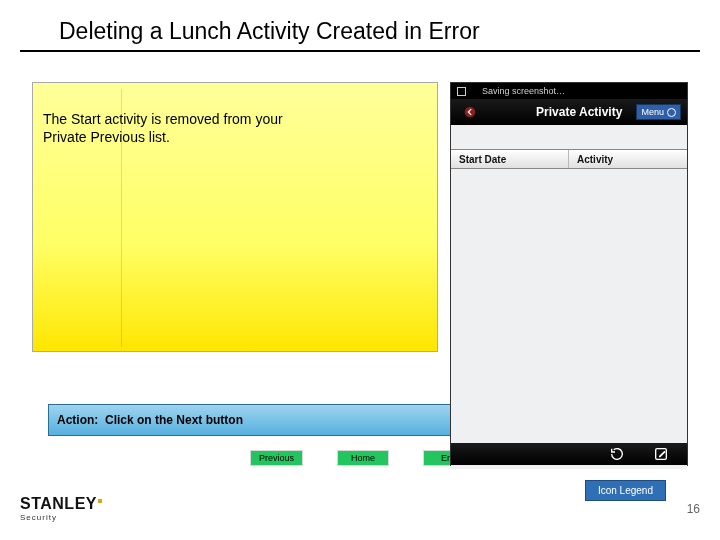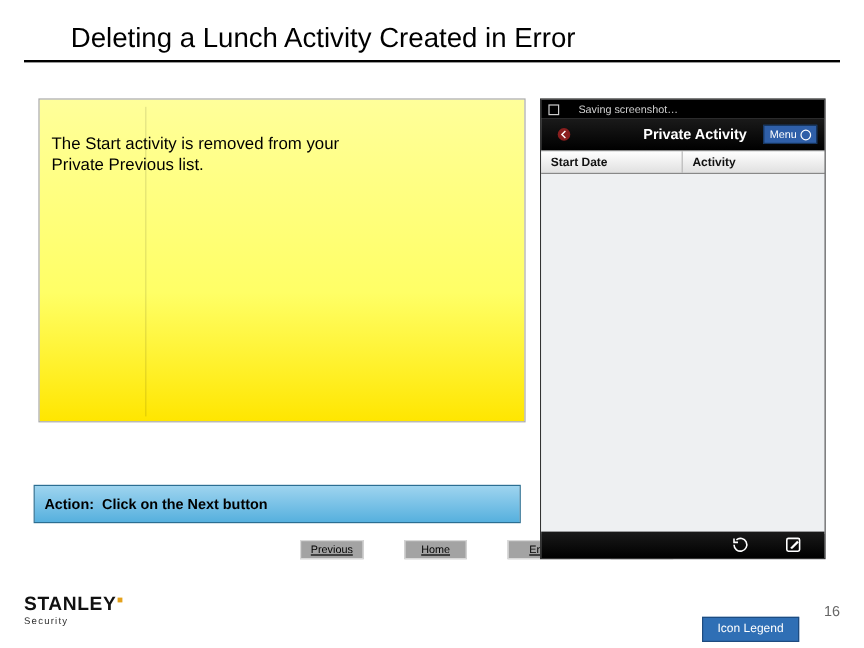--- a/index.html
+++ b/index.html
@@ -13,60 +13,59 @@
   .yellow-panel {
     position: absolute; left: 32px; top: 82px; width: 406px; height: 270px;
     border: 1px solid #aaa;
     background: linear-gradient(#ffff9a 0%, #ffff66 60%, #ffe600 100%);
   }
   .yellow-panel .vline { position: absolute; left: 88px; top: 6px; width: 1px; height: 258px; background: rgba(0,0,0,0.12); }
   .yellow-panel .text { position: absolute; left: 10px; top: 28px; font-size: 14px; color: #000; line-height: 1.25; }
 
   
   .action-bar {
-    position: absolute; left: 28px; top: 404px; width: 406px; height: 32px;
+    position: absolute; left: 48px; top: 404px; width: 406px; height: 32px;
     background: linear-gradient(#9ed4ef, #56b0de);
     border: 1px solid #2b6e92;
     display: flex; align-items: center; padding-left: 8px;
   }
   .action-bar .line { font-size: 12px; color: #000; }
   .action-bar .line b { font-weight: bold; }
 
   
   .navrow { position: absolute; left: 250px; top: 450px; display: flex; gap: 34px; }
   .navbtn {
-    font-size: 9px; color: #000; background: #a3a3a3;
+    font-size: 9px; color: #000; background: #22c55e;
     border: 1px solid #d9d9d9; padding: 2px 8px; min-width: 52px; text-align: center;
     cursor: pointer;
-    text-decoration: underline;
   }
 
   
   .brand { position: absolute; left: 20px; bottom: 18px; }
   .brand .name { font-family: Arial, sans-serif; font-weight: 900; font-size: 16px; letter-spacing: 0.5px; color: #111; }
   .brand .sub { font-size: 8px; color: #333; letter-spacing: 1px; }
   .brand .dot { display:inline-block; width:4px; height:4px; background:#e4a11b; vertical-align: super; margin-left:1px; }
   .legend-btn {
-    position: absolute; right: 54px; bottom: 5px;
+    position: absolute; right: 54px; bottom: 39px;
     background: #2f6fb5; color: #fff; font-size: 10px;
     padding: 4px 12px; cursor: pointer; border: 1px solid #1e4c80;
   }
   .pagenum { position: absolute; right: 20px; bottom: 24px; font-size: 12px; color: #666; }
 
   
   .phone { position: absolute; right: 32px; top: 82px; width: 238px; height: 384px; background: #eef0f2; border: 1px solid #333; }
   .phone .statusbar { height: 16px; background: #000; color: #d0d0d0; font-size: 9px; display: flex; align-items: center; padding: 0 6px; gap: 16px; }
   .phone .statusbar .chk { width:9px; height:9px; border:1px solid #ccc; display:inline-flex; }
   .phone .appbar { height: 26px; background: linear-gradient(#1a1a1a,#000); display: flex; align-items: center; padding: 0 6px; justify-content: space-between; }
   .phone .appbar .back { width:26px; height:18px; border-radius:3px; display:flex; align-items:center; justify-content:center; }
   .phone .appbar .back svg { width:14px; height:14px; }
   .phone .appbar .title { font-size: 12px; font-weight: bold; color: #fff; position: static; }
   .phone .menu { background:#2f5fa8; border:1px solid #163660; color:#fff; font-size:9px; padding:2px 4px; display:flex; align-items:flex-end; gap:3px; cursor:pointer; }
   .phone .menu .dot3 { width:9px;height:9px;border:1px solid #fff;border-radius:50%; position:relative; }
-  .phone .tablehead { height: 20px; background: linear-gradient(#fff,#e0e0e0); border-top:1px solid #888; border-bottom:1px solid #888; display:flex; font-size:10px; font-weight:bold; color:#111; }
+  .phone .tablehead { height: 20px; background: linear-gradient(#fff,#e0e0e0); border-top:1px solid #888; border-bottom:1px solid #888; display:flex; font-size:10px; font-weight:bold; color:#111;margin-top:24px; }
   .phone .tablehead > div { display:flex; align-items:center; padding-left:8px; }
   .phone .col1 { width: 50%; border-right:1px solid #b8b8b8; }
   .phone .col2 { width: 50%; }
   .phone .listarea { height: 300px; background: #eef0f2; }
   .phone .bottombar { position:absolute; left:0; right:0; bottom:0; height:22px; background:linear-gradient(#1a1a1a,#000); display:flex; justify-content:flex-end; align-items:center; gap:28px; padding-right:18px; }
   .phone .bottombar .icon { width:16px; height:16px; color:#fff; cursor:pointer; }
   .phone .bottombar svg { width:16px; height:16px; stroke:#fff; fill:none; stroke-width:2; }
 </style>
 </head>
 <body>

